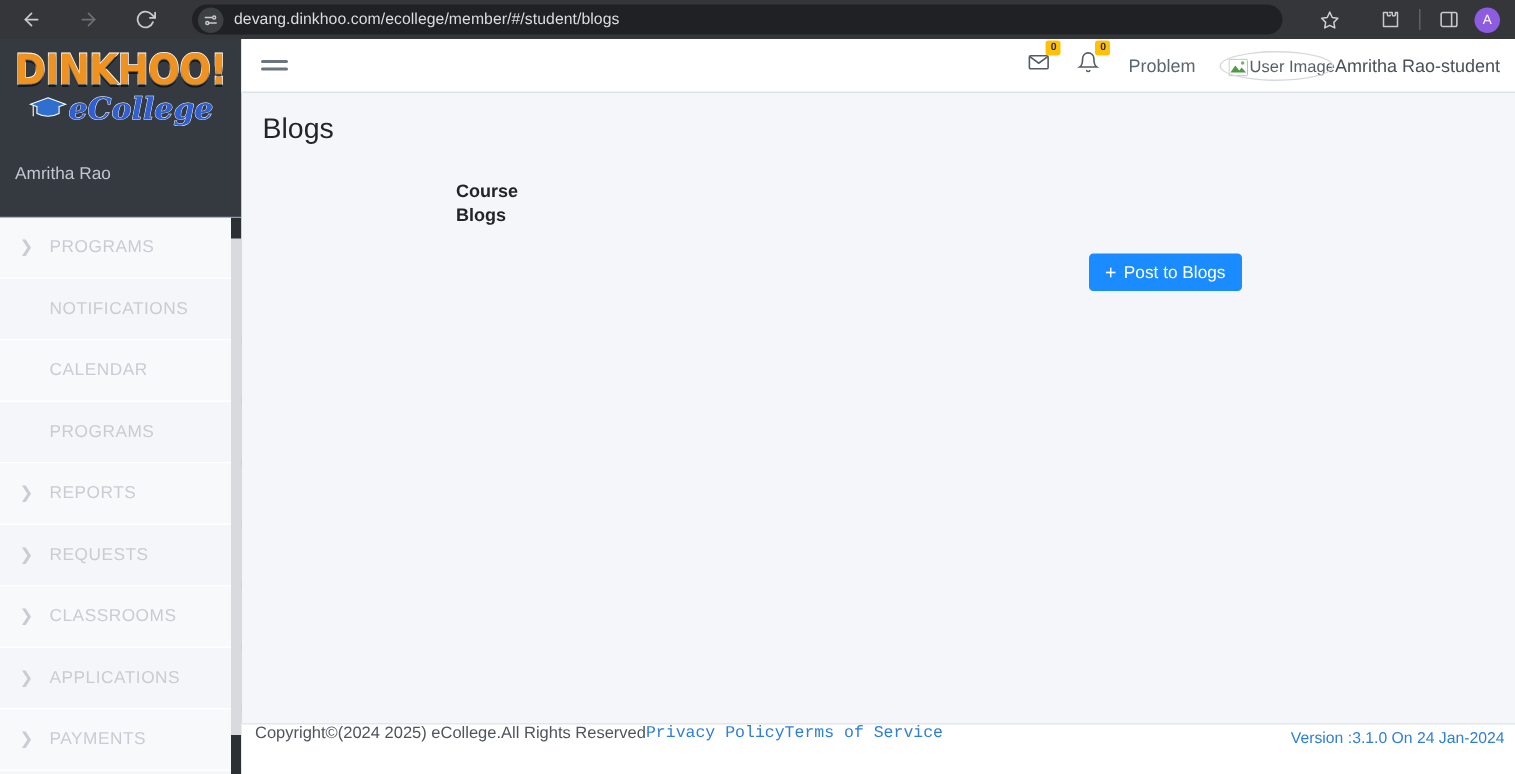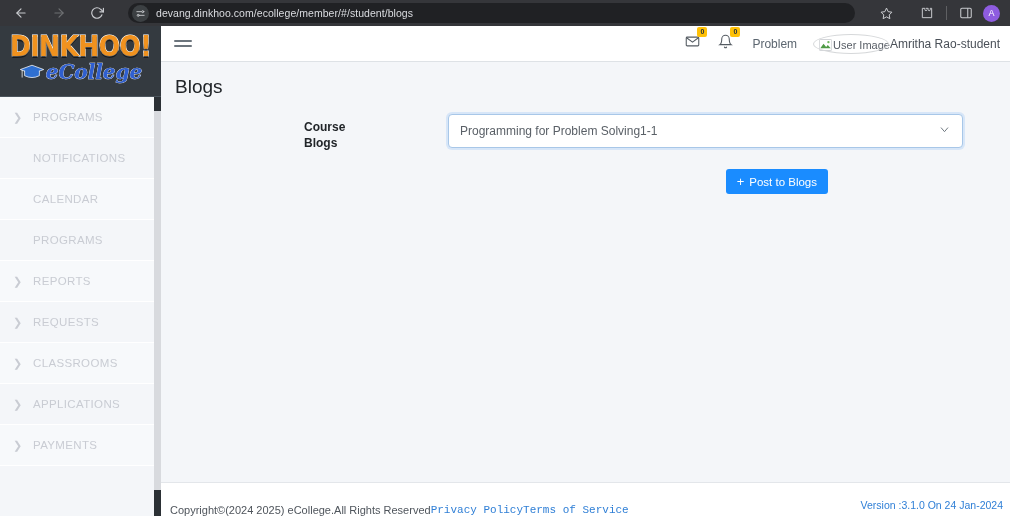--- a/index.html
+++ b/index.html
@@ -353,33 +353,33 @@
     cursor: pointer;
   }
   .btn-post .plus { font-size: 13px; line-height: 1; }
 
   
   .footer {
     height: 34px;
     background: #ffffff;
     border-top: 1px solid #e3e6ea;
     display: flex;
-    align-items: flex-end;
+    align-items: flex-start;
     padding: 0 7px 0 9px;
     font-size: 11px;
     color: #4f555c;
     flex: 0 0 34px;
   }
   .footer a { color: #2f7fd6; text-decoration: none; font-family: Liberation Mono, monospace; }
   .footer-version {
     margin-left: auto;
     color: #2f7fd6;
     font-size: 10.5px;
     align-self: flex-end;
-    padding-bottom: 5px;
+    padding-bottom: 18px;
   }
 </style>
 </head>
 <body>
 
 <div class="browser-bar">
   <div class="nav-btn">
     <svg width="14" height="14" viewBox="0 0 24 24" fill="none" stroke="currentColor" stroke-width="2" stroke-linecap="round" stroke-linejoin="round">
         <line x1="19" y1="12" x2="5" y2="12"></line>
         <polyline points="12 19 5 12 12 5"></polyline>
@@ -445,20 +445,21 @@
               <polygon points="20,2 39,9 20,16 1,9" fill="#2f6fd0" stroke="#ffffff" stroke-width="1.2"></polygon>
               <path d="M8 11 L8 19 Q20 25 32 19 L32 11" fill="#2f6fd0" stroke="#ffffff" stroke-width="1.2"></path>
               <line x1="4" y1="9.8" x2="4" y2="22" stroke="#ffffff" stroke-width="1.2"></line>
             </svg>
           </span>
           <span class="logo-ecollege">eCollege</span>
         </div>
       </div>
     </div>
 
+    <div class="sidebar-user">Amritha Rao</div>
     <div class="sidebar-divider"></div>
 
     <nav class="menu">
       <div class="menu-item">
         <span class="chev">❯</span>
         <span class="m-label">PROGRAMS</span>
       </div>
       <div class="menu-item">
         <span class="chev empty">❯</span>
         <span class="m-label">NOTIFICATIONS</span>
@@ -549,28 +550,20 @@
 
     <div class="content">
       <h1 class="page-title">Blogs</h1>
 
       <div class="form-row">
         <div class="form-label">
           <div>Course</div>
           <div>Blogs</div>
         </div>
 
-        <div class="select-wrap">
-          <div class="course-select">Programming for Problem Solving1-1</div>
-          <span class="select-chevron">
-            <svg width="13" height="13" viewBox="0 0 24 24" fill="none" stroke="currentColor" stroke-width="1.8" stroke-linecap="round" stroke-linejoin="round">
-                <polyline points="6 9 12 16 18 9"></polyline>
-              </svg>
-          </span>
-        </div>
       </div>
 
       <div class="btn-row">
         <button class="btn-post">
           <span class="plus">+</span>
           <span>Post to Blogs</span>
         </button>
       </div>
     </div>
 

